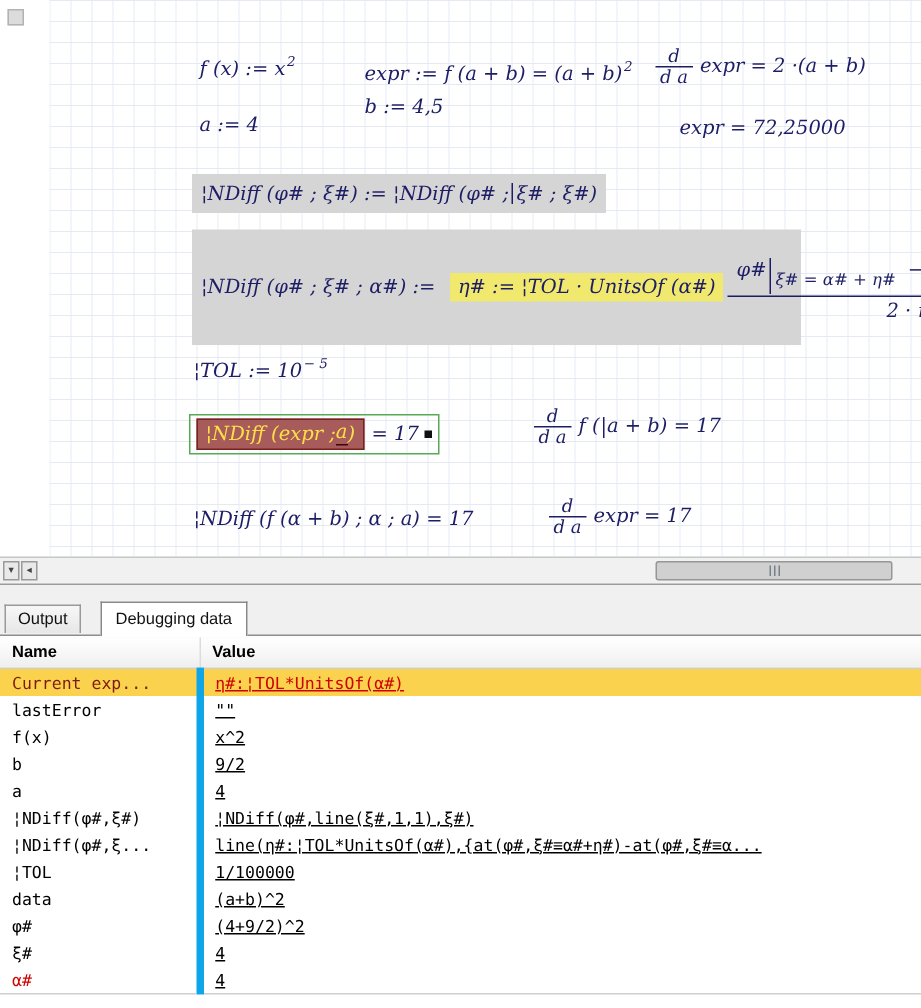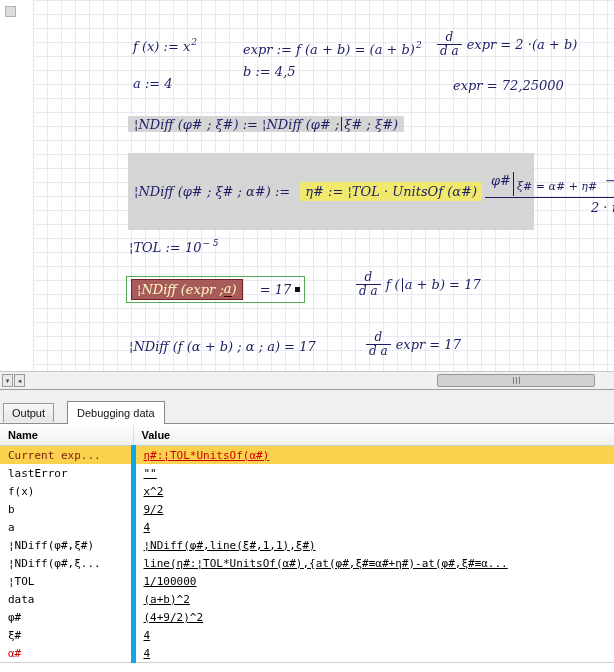--- a/index.html
+++ b/index.html
@@ -29,23 +29,23 @@
   .col{flex:1;display:flex;flex-direction:row;align-items:center;gap:3px;}
   .hl-yellow{background:#f0e96e;padding:2px 5px;width:100%;box-sizing:border-box;}
   .bigfrac{display:inline-flex;flex-direction:column;align-items:center;}
   .bignum{display:flex;align-items:center;border-bottom:1px solid #1d1d66;padding:0 6px 5px 6px;}
   .bigden{padding-top:2px;}
   .cond{font-size:11px;transform:translateY(6px);display:inline-block;margin-left:1px;}
   .minus-op{margin:0 8px;}
 
   .sel-box{position:absolute;display:flex;align-items:center;border:1px solid #57a957;padding:2px 4px;
            font-family:"DejaVu Serif",serif;font-style:italic;font-size:13px;color:#1d1d66;white-space:nowrap;}
-  .red-box{background:#a85b5b;border:1px solid #76231f;padding:1px 5px 2px 5px;color:#fef9c3;display:inline-flex;align-items:center;}
+  .red-box{background:#a85b5b;border:1px solid #76231f;padding:1px 5px 2px 5px;color:#fde047;display:inline-flex;align-items:center;}
   .red-box .arg{border-bottom:1px solid #3a0509;}
-  .result{margin-left:17px;}
+  .result{margin-left:5px;}
   .ph-square{width:5px;height:5px;background:#101010;margin-left:4px;}
 
   
   .hscroll{position:absolute;left:0;top:371px;width:614px;height:18px;background:#f1f1f1;
            border-top:1px solid #c8c8c8;box-sizing:border-box;}
   .pane-ctrl{position:absolute;left:2px;top:2px;display:flex;gap:1px;}
   .pane-btn{width:11px;height:13px;background:#e9e9e9;border:1px solid #9a9a9a;font-size:7px;line-height:12px;
             text-align:center;color:#444;box-sizing:border-box;}
   .hthumb{position:absolute;left:437px;top:2px;width:158px;height:13px;background:#d0d0d0;
           border:1px solid #969696;border-radius:2px;box-sizing:border-box;
@@ -105,21 +105,21 @@
   <div class="math" style="left:133px;top:76px;">
     <span>a := 4</span>
   </div>
   <div class="math" style="left:243px;top:64px;">
     <span>b := 4,5</span>
   </div>
   <div class="math" style="left:453px;top:78px;">
     <span>expr = 72,25000</span>
   </div>
 
-  <div class="gbox math" style="left:128px;top:116px;height:16px;">
+  <div class="gbox math" style="left:128px;top:116px;height:26px;">
     <span>¦NDiff (φ# ; ξ#) := ¦NDiff (φ# ;</span>
     <span class="vbar"></span>
     <span>ξ# ; ξ#)</span>
   </div>
 
   <div class="gbox math" style="left:128px;top:153px;width:406px;height:77px;">
     <span>¦NDiff (φ# ; ξ# ; α#) :=</span>
     <div class="blockline"></div>
     <div class="col">
       <div class="hl-yellow">

